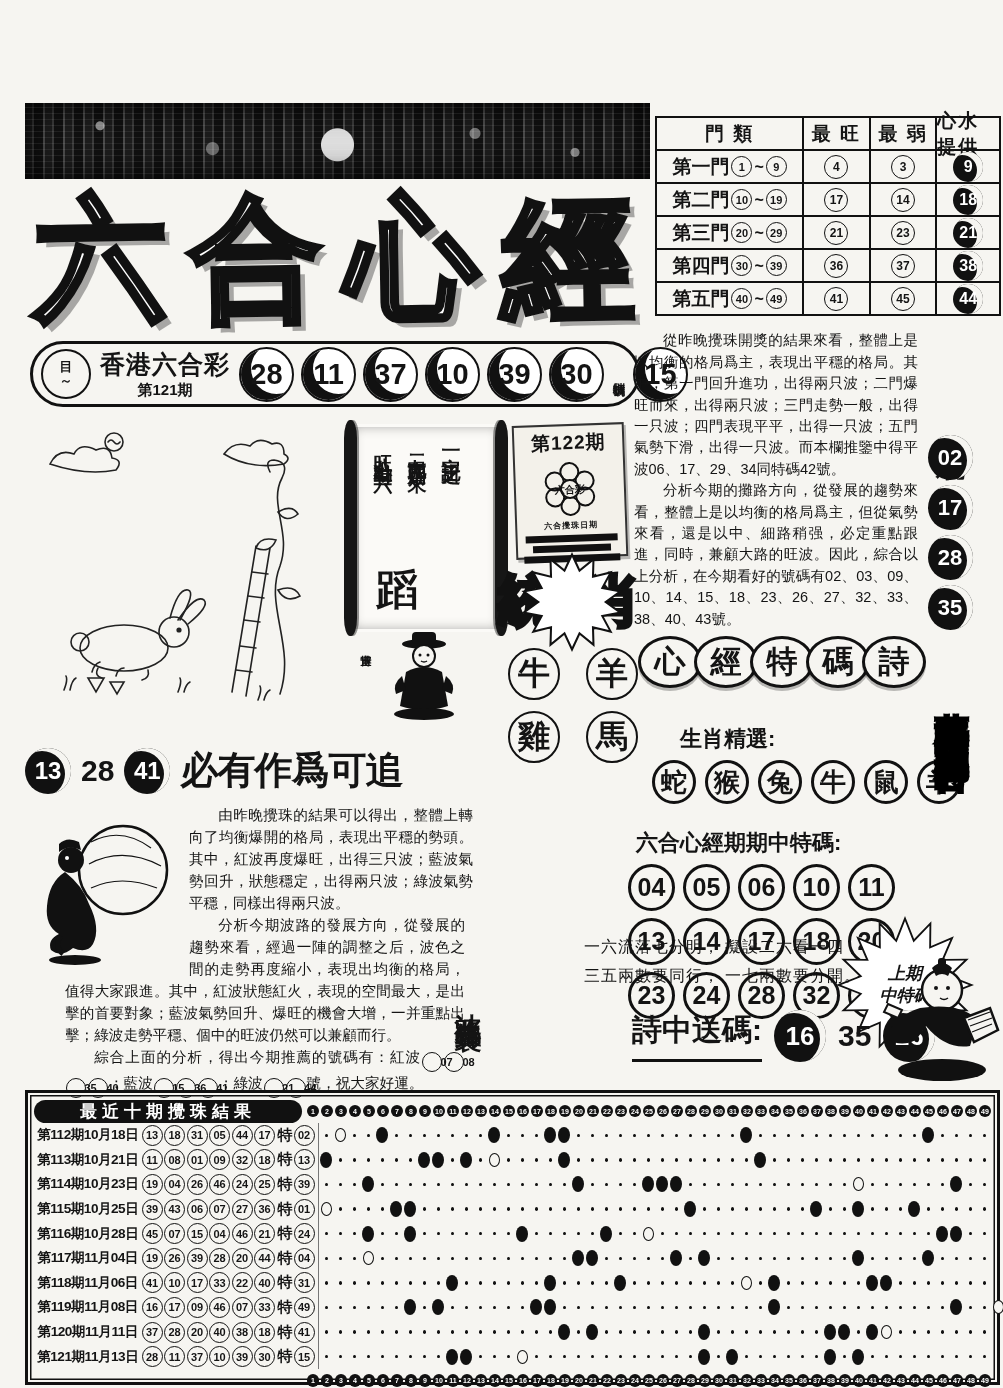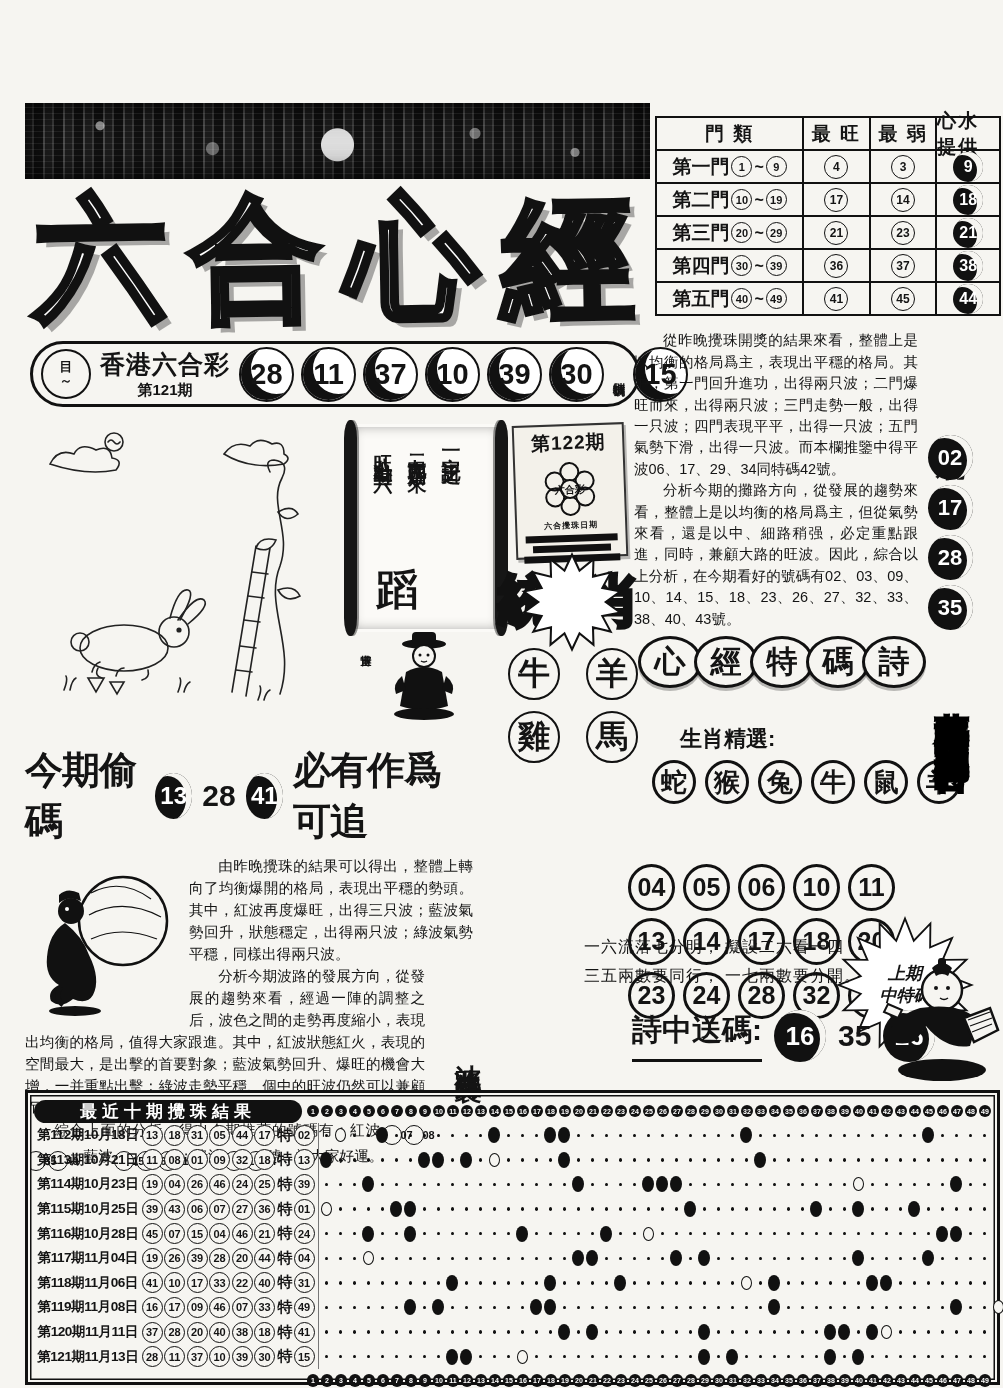--- a/index.html
+++ b/index.html
@@ -115,21 +115,21 @@
   .zbox-circ{width:52px;height:52px;border:2px solid #111;border-radius:50%;display:flex;align-items:center;
     justify-content:center;font-size:32px;font-weight:700;font-family:"Liberation Serif","DejaVu Serif",serif;}
 
   
   .steal{position:absolute;left:25px;top:745px;width:448px;height:332px;}
   .steal-head{display:flex;align-items:center;gap:10px;}
   .steal-head .ht{font-size:38px;font-weight:900;letter-spacing:-1px;}
   .steal-head .hb{width:46px;height:46px;font-size:24px;}
   .steal-head .hn{font-size:30px;font-weight:900;}
   .steal-body{margin-top:8px;font-size:14.6px;line-height:22px;text-align:justify;position:relative;}
-  .steal-body p{text-indent:2em;}
+  .steal-body p{text-indent:2em;margin-left:40px;}
   .thief{float:left;width:148px;height:158px;margin:4px 10px 2px 6px;}
   .steal-p3 .inline-circ{display:inline-flex;width:20px;height:20px;border:1.5px solid #111;border-radius:50%;
     align-items:center;justify-content:center;font-size:11px;font-weight:700;margin:0 1px;vertical-align:-4px;}
   .bolu{position:absolute;right:-6px;top:188px;writing-mode:vertical-rl;font-size:27px;font-weight:900;letter-spacing:4px;}
   .steal-body p.narrow{width:400px;}
 
   
   .poem{position:absolute;left:628px;top:632px;width:375px;height:456px;}
   .oval-title{position:absolute;left:18px;top:4px;display:flex;}
   .oval{width:64px;height:52px;border:3.5px solid #111;border-radius:50%;background:var(--paper);
@@ -414,21 +414,20 @@
 
   <div class="zbox" id="zbox">
       <div class="zbox-circ">牛</div>
       <div class="zbox-circ">羊</div>
       <div class="zbox-circ">雞</div>
       <div class="zbox-circ">馬</div>
     </div>
 
   <div class="steal">
     <div class="steal-head">
-      <span class="ht">今期偷碼</span>
       <span class="blob hb">13</span>
       <span class="hn">28</span>
       <span class="blob hb">41</span>
       <span class="ht">必有作爲可追</span>
     </div>
     <div class="steal-body">
       <svg class="thief" viewBox="0 0 148 158">
         <circle cx="92" cy="62" r="44" fill="#f6f5f1" stroke="#111" stroke-width="2.5"></circle>
         <path d="M60,34 q30,-16 60,6 M58,56 q34,-18 72,2 M60,80 q30,-14 66,0" stroke="#111" stroke-width="1.2" fill="none"></path>
         <circle cx="40" cy="52" r="13" fill="#111"></circle>
@@ -455,20 +454,21 @@
       </div>
     <div class="zp-label">生肖精選:</div>
     <div class="zpicks" id="zpicks">
         <div class="zpick">蛇</div>
         <div class="zpick">猴</div>
         <div class="zpick">兔</div>
         <div class="zpick">牛</div>
         <div class="zpick">鼠</div>
         <div class="zpick">羊</div>
       </div>
+    <div class="sp-title">六合心經期期中特碼:</div>
     <div class="pnum-rows" id="pnum-rows">
         <div class="pnum-row">
           <span class="pnum">04</span>
           <span class="pnum">05</span>
           <span class="pnum">06</span>
           <span class="pnum">10</span>
           <span class="pnum">11</span>
         </div>
         <div class="pnum-row">
           <span class="pnum">13</span>

